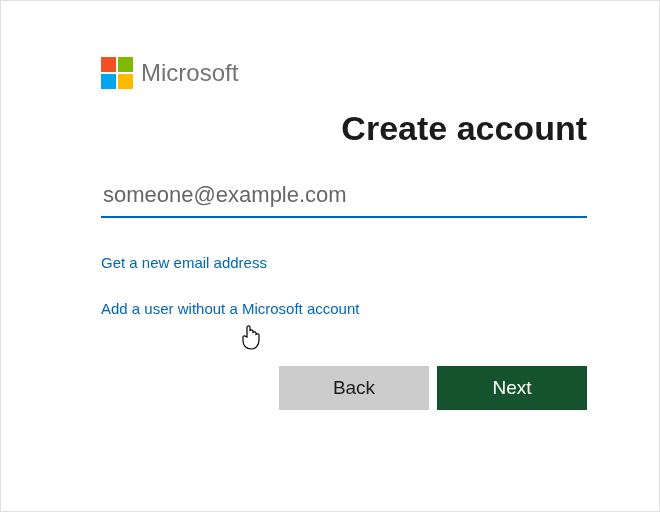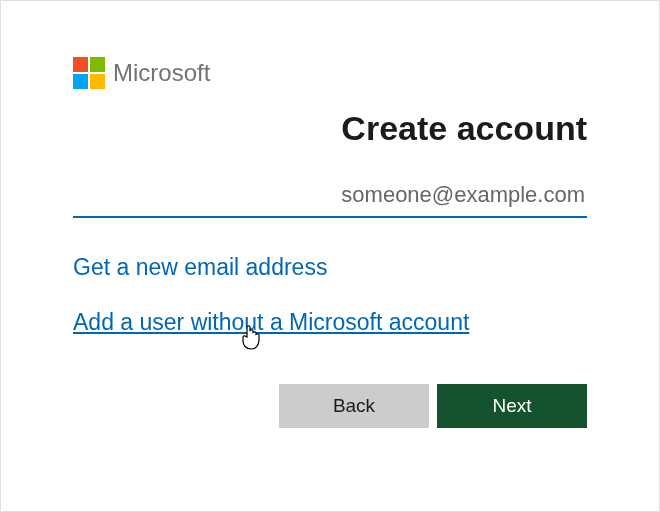--- a/index.html
+++ b/index.html
@@ -9,21 +9,21 @@
     }
     body {
       font-family: "Segoe UI", -apple-system, BlinkMacSystemFont, sans-serif;
       background: #fff;
       width: 660px;
       height: 512px;
       border: 1px solid #e0e0e0;
       position: relative;
     }
     .container {
-      padding: 56px 72px 40px 72px;
+      padding: 56px 72px 40px 100px;
     }
     .logo-row {
       display: flex;
       align-items: center;
       gap: 8px;
       margin-bottom: 20px;
     }
     .ms-logo {
       width: 32px;
       height: 32px;
@@ -51,40 +51,38 @@
     .email-input {
       width: 100%;
       border: none;
       border-bottom: 2px solid #0067b8;
       font-size: 22px;
       padding: 6px 2px 8px 2px;
       outline: none;
       color: #1b1b1b;
       background: transparent;
       font-family: inherit;
-      text-align: right;
     }
     .email-input::placeholder {
       color: #666;
     }
     .link {
       display: inline-block;
       color: #0067b8;
-      font-size: 23px;
+      font-size: 15px;
       text-decoration: none;
       cursor: pointer;
     }
     .link-row-1 {
       margin-top: 36px;
     }
     .link-row-2 {
       margin-top: 28px;
     }
     .link-underline {
-      text-decoration: underline;
     }
     .button-row {
       display: flex;
       justify-content: flex-end;
       gap: 8px;
       margin-top: 48px;
     }
     .btn {
       min-width: 150px;
       height: 44px;

